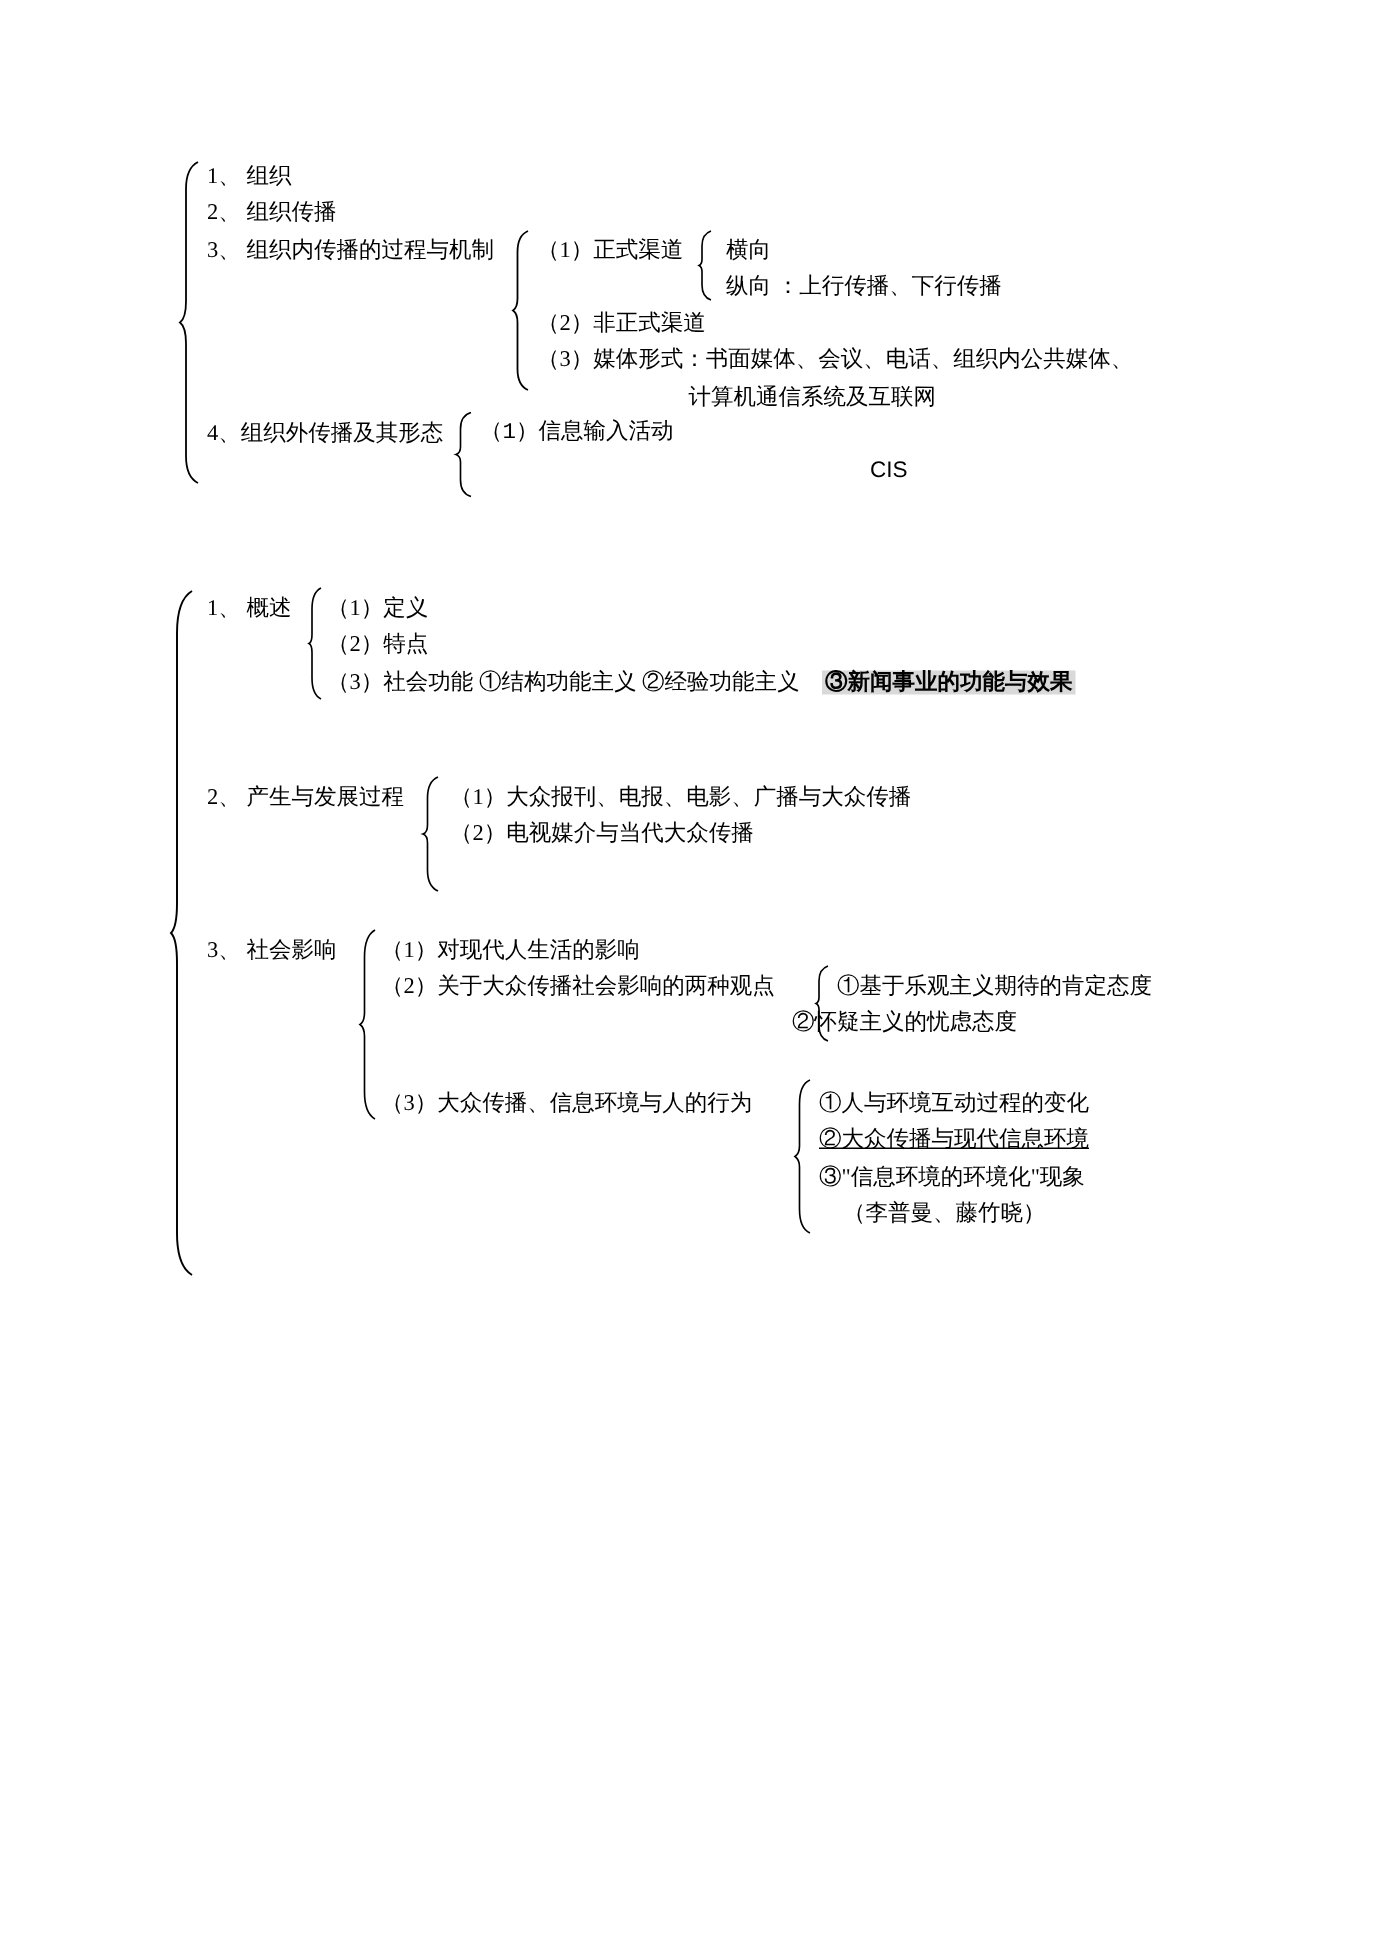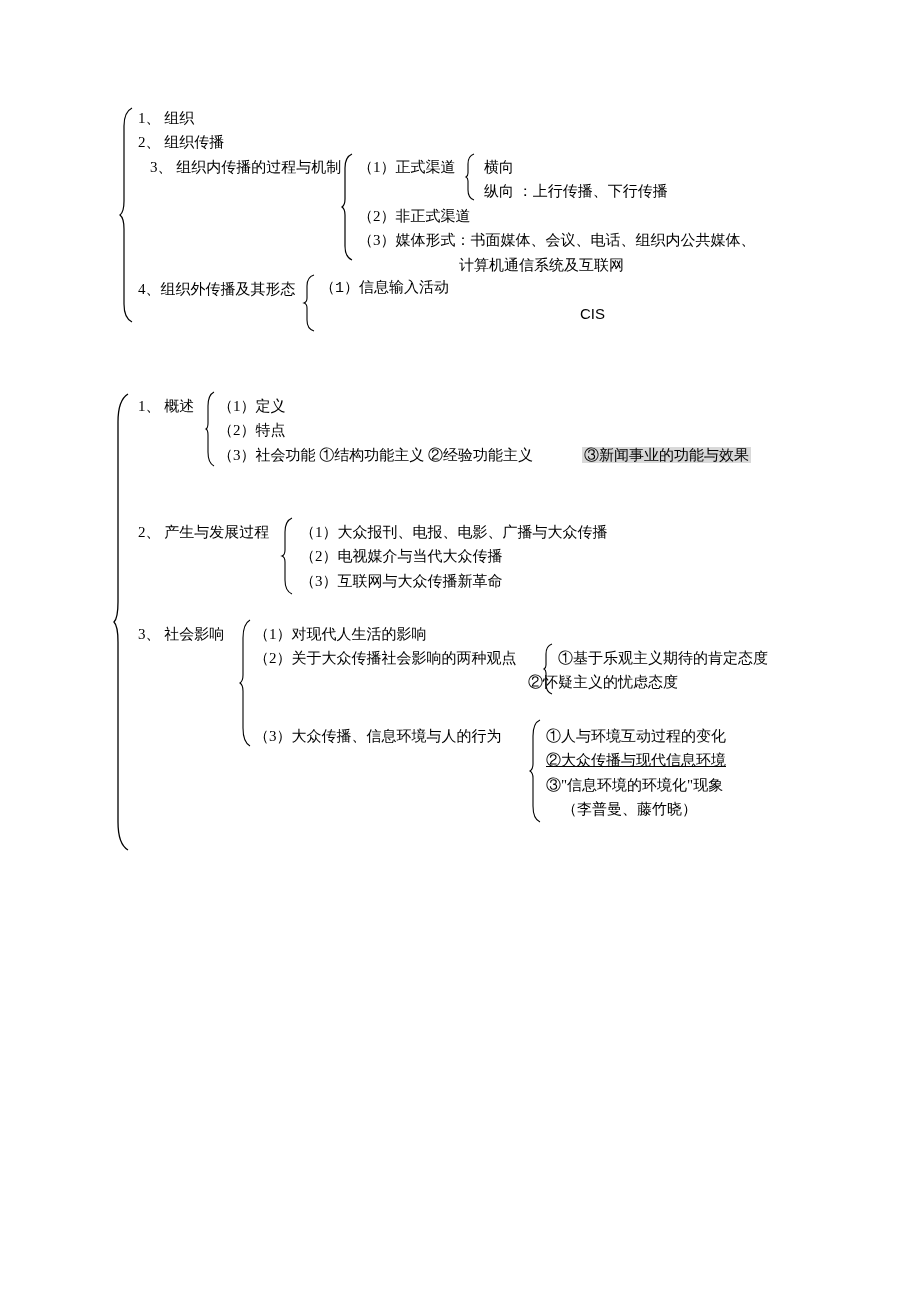--- a/index.html
+++ b/index.html
@@ -37,21 +37,21 @@
 <body>
 
 <div class="page">
 
   <svg class="brace" style="left:118px; top:106px;" width="18" height="218" viewBox="0 0 18 218" preserveAspectRatio="none">
     <path d="M14 2 Q6 6 6 20 L6 95 Q6 106 2 109 Q6 112 6 123 L6 198 Q6 212 14 216" fill="none" stroke="#000" stroke-width="1.2"></path>
   </svg>
 
   <div class="txt" style="left:138px; top:106px;">1、 组织</div>
   <div class="txt" style="left:138px; top:130px;">2、 组织传播</div>
-  <div class="txt" style="left:138px; top:155px;margin-left:12px;">3、 组织内传播的过程与机制</div>
+  <div class="txt" style="left:138px; top:155px;">3、 组织内传播的过程与机制</div>
 
   <svg class="brace" style="left:340px; top:152px;" width="16" height="110" viewBox="0 0 16 110" preserveAspectRatio="none">
     <path d="M12 2 Q5 5 5 16 L5 47 Q5 53 2 55 Q5 57 5 63 L5 94 Q5 105 12 108" fill="none" stroke="#000" stroke-width="1.2"></path>
   </svg>
 
   <div class="txt" style="left:358px; top:155px;">（1）正式渠道</div>
 
   <svg class="brace" style="left:464px; top:152px;" width="14" height="50" viewBox="0 0 14 50" preserveAspectRatio="none">
     <path d="M10 2 Q4 4 4 12 L4 21 Q4 24 2 25 Q4 26 4 29 L4 38 Q4 46 10 48" fill="none" stroke="#000" stroke-width="1.1"></path>
   </svg>
@@ -78,31 +78,30 @@
 
   <div class="txt" style="left:138px; top:394px;">1、 概述</div>
 
   <svg class="brace" style="left:204px; top:390px;" width="14" height="78" viewBox="0 0 14 78" preserveAspectRatio="none">
     <path d="M10 2 Q4 5 4 16 L4 33 Q4 38 2 39 Q4 40 4 45 L4 62 Q4 73 10 76" fill="none" stroke="#000" stroke-width="1.1"></path>
   </svg>
 
   <div class="txt" style="left:218px; top:394px;">（1）定义</div>
   <div class="txt" style="left:218px; top:418px;">（2）特点</div>
   <div class="txt" style="left:218px; top:443px;">（3）社会功能   ①结构功能主义   ②经验功能主义</div>
-  <div class="txt" style="left:582px; top:443px;"><span class="hl">③新闻事业的功能与效果</span></div>
+  <div class="txt" style="left:548px; top:443px;font-weight:bold;"><span class="hl">③新闻事业的功能与效果</span></div>
 
   <div class="txt" style="left:138px; top:520px;">2、 产生与发展过程</div>
 
   <svg class="brace" style="left:280px; top:516px;" width="16" height="80" viewBox="0 0 16 80" preserveAspectRatio="none">
     <path d="M12 2 Q5 5 5 16 L5 34 Q5 39 2 40 Q5 41 5 46 L5 64 Q5 75 12 78" fill="none" stroke="#000" stroke-width="1.1"></path>
   </svg>
 
   <div class="txt" style="left:300px; top:520px;">（1）大众报刊、电报、电影、广播与大众传播</div>
   <div class="txt" style="left:300px; top:544px;">（2）电视媒介与当代大众传播</div>
-  <div class="txt" style="left:300px; top:569px;">（3）互联网与大众传播新革命</div>
 
   <div class="txt" style="left:138px; top:622px;">3、 社会影响</div>
 
   <svg class="brace" style="left:238px; top:618px;" width="16" height="130" viewBox="0 0 16 130" preserveAspectRatio="none">
     <path d="M12 2 Q5 6 5 20 L5 57 Q5 63 2 65 Q5 67 5 73 L5 110 Q5 124 12 128" fill="none" stroke="#000" stroke-width="1.1"></path>
   </svg>
 
   <div class="txt" style="left:254px; top:622px;">（1）对现代人生活的影响</div>
   <div class="txt" style="left:254px; top:646px;">（2）关于大众传播社会影响的两种观点</div>
 

